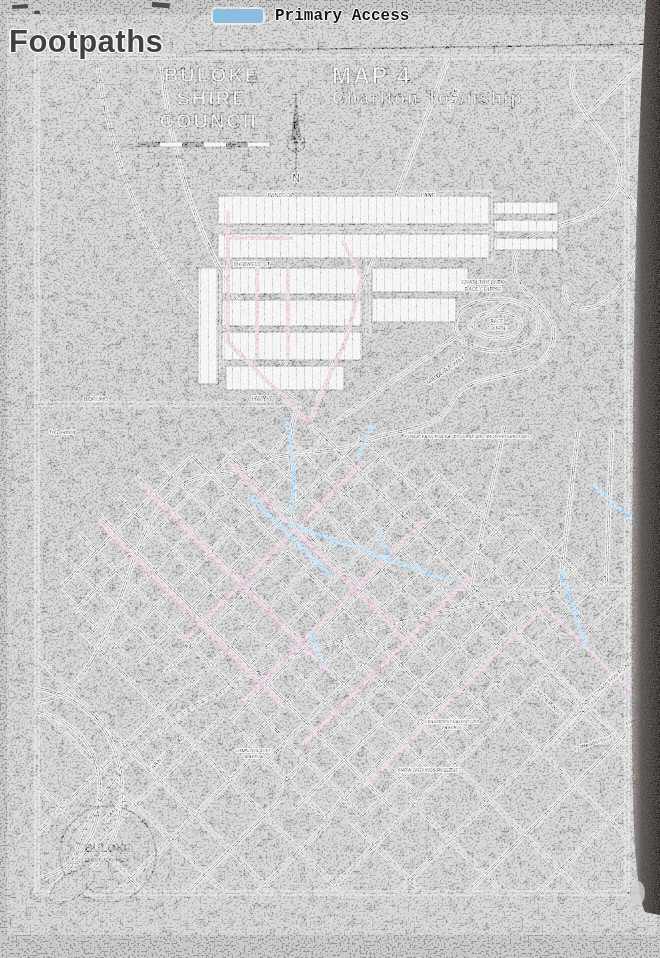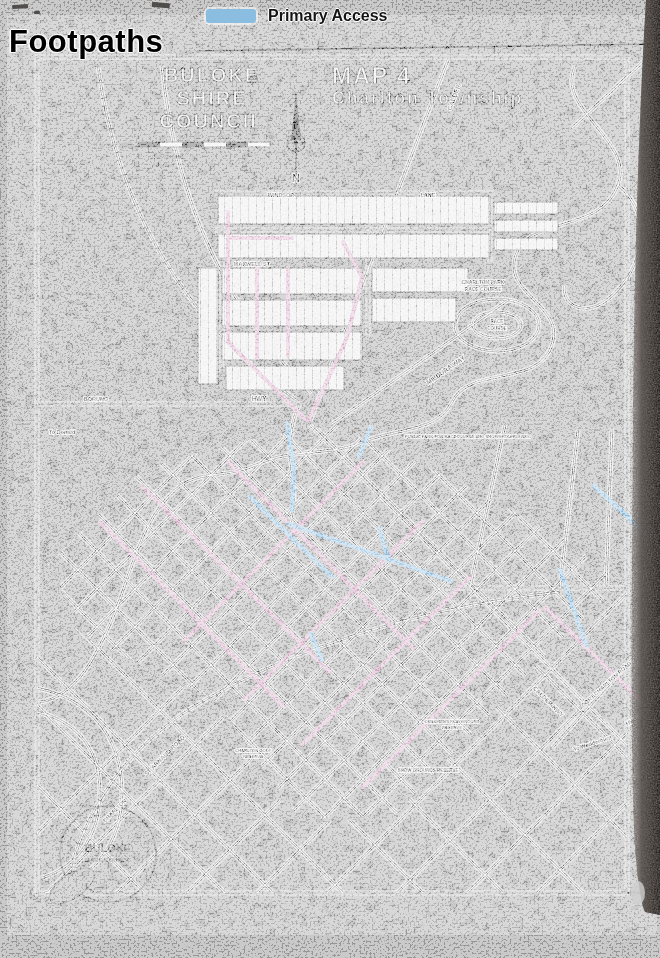--- a/index.html
+++ b/index.html
@@ -6,25 +6,25 @@
   body{
     width:660px;height:958px;
     background:#969696;
     font-family:"Liberation Sans", sans-serif;
     position:relative;overflow:hidden;
   }
   .page{position:absolute;inset:0;width:660px;height:958px;}
   .page-title{
     position:absolute;left:9px;top:24px;
     font-size:31px;font-weight:bold;letter-spacing:.5px;
-    color:#000000;
+    color:#404040;
     text-shadow:-1px 0 0 #ffffff,1px 0 0 #ffffff,0 -1px 0 #ffffff,0 1px 0 #ffffff,
                 -2px 1px 0 #e9e9e9,2px -1px 0 #e9e9e9;
   }
-  .legend{position:absolute;left:206px;top:6px;}
+  .legend{position:absolute;left:213px;top:6px;font-family:Liberation Mono, monospace;}
   .legend-row{display:flex;align-items:center;height:19px;margin-bottom:3px;}
   .swatch{
     width:50px;height:14px;border-radius:3px;margin-right:12px;
     box-shadow:0 0 0 2px rgba(255,255,255,.55);
   }
   .legend-label{
     font-size:16px;font-weight:bold;color:#141414;line-height:1;
     text-shadow:-1px 0 0 #fff,1px 0 0 #fff,0 -1px 0 #fff,0 1px 0 #fff;
   }
   svg text{font-family:"Liberation Sans", sans-serif;}

